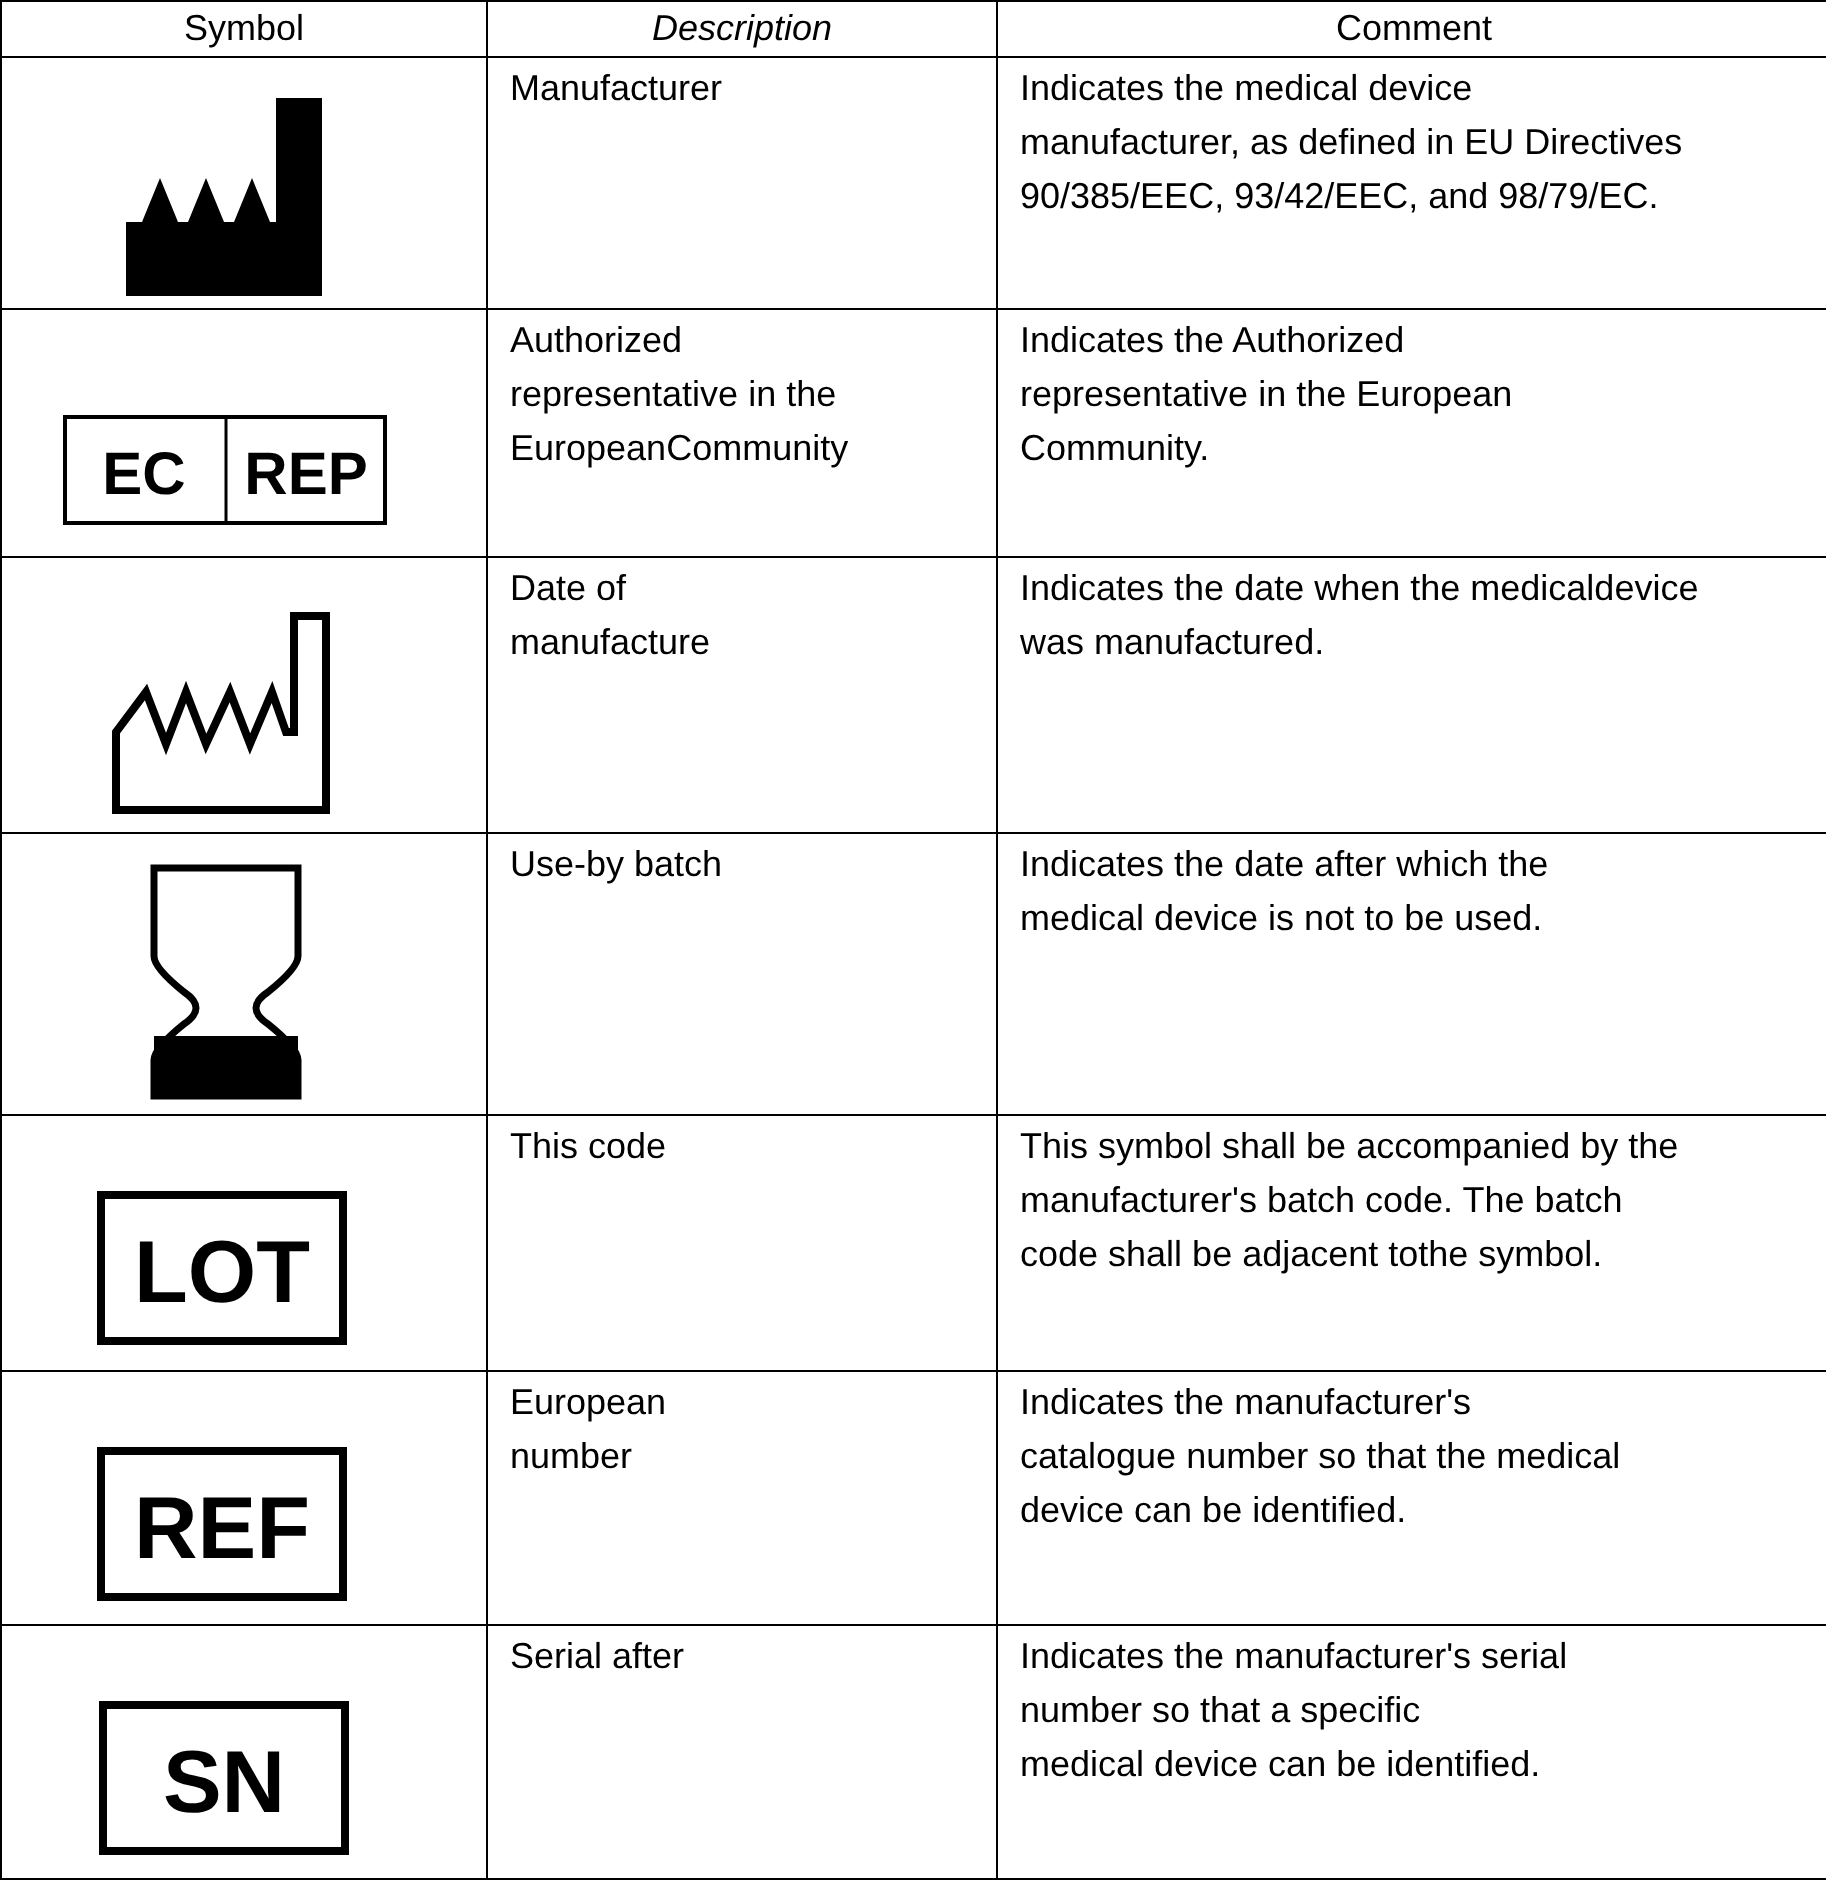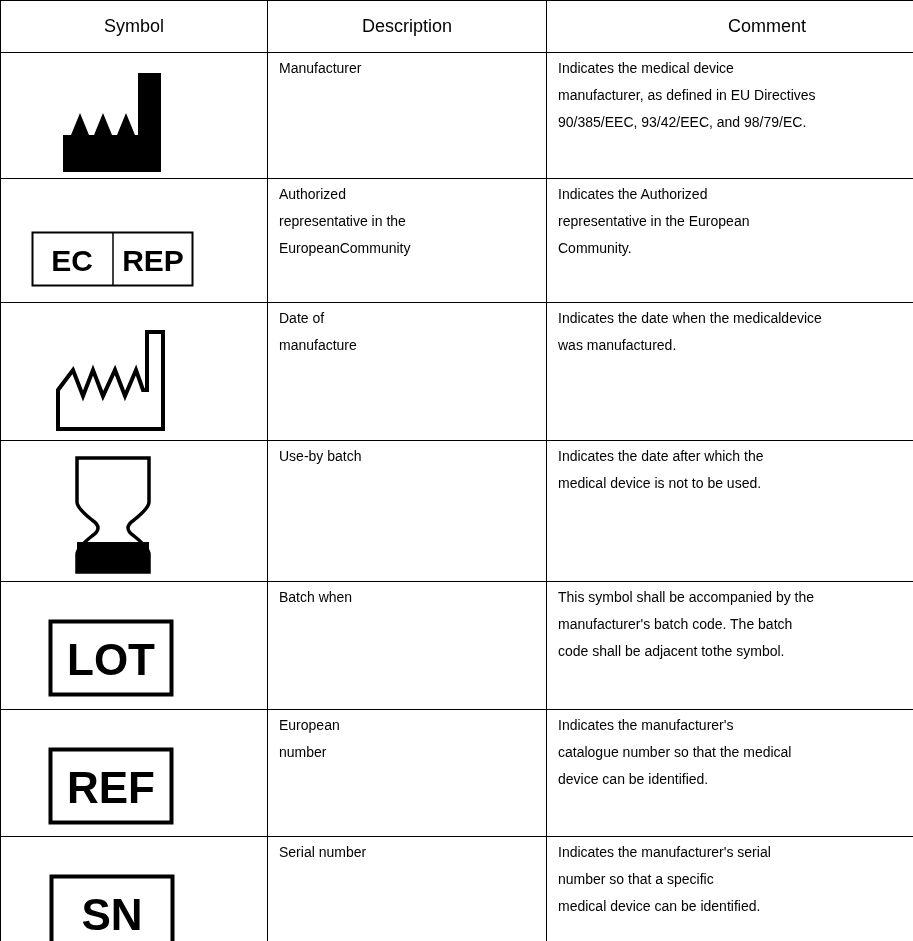--- a/index.html
+++ b/index.html
@@ -1,23 +1,23 @@
 <!DOCTYPE html>
 <html><head>
 <meta charset="utf-8">
 <style>
   html, body { margin: 0; padding: 0; background: #ffffff; }
   body { width: 913px; height: 941px; overflow: hidden; font-family: "Liberation Sans", "DejaVu Sans", sans-serif; color: #000; }
   table { border-collapse: collapse; position: absolute; left: 0; top: 0; width: 912px; table-layout: fixed; }
-  td, th { border: 1.5px solid #000; vertical-align: top; padding: 12px; }
+  td, th { border: 1.5px solid #000; vertical-align: top; padding: 0; }
   th { font-weight: normal; font-size: 18px; height: 27px; text-align: center; vertical-align: middle; }
   .c1 { width: 242px; }
-  .c2 { width: 254px; }
+  .c2 { width: 254px; font-style: italic; }
   .c3 { width: 416px; }
-  td.desc, td.comm { font-size: 14px; line-height: 27px; padding: 2px 10px 0 11px; white-space: pre-line; }
+  td.desc, td.comm { font-size: 18px; line-height: 27px; padding: 2px 10px 0 11px; white-space: pre-line; }
   td.sym { position: relative; margin-left: 41px; }
   .symwrap { position: absolute; left: 0; right: 0; top: 0; bottom: 0; }
   svg { position: absolute; }
 </style>
 </head>
 <body>
 
 <table>
   <thead>
     <tr>
@@ -91,21 +91,21 @@
 
     <tr style="height:128px">
       <td class="sym">
         <div class="symwrap">
           <svg width="126" height="78" style="left:47px;top:37px" viewBox="0 0 126 78">
             <rect x="2.5" y="2.5" width="121" height="73" fill="#fff" stroke="#000" stroke-width="4"></rect>
             <text x="63" y="56" text-anchor="middle" font-family="Liberation Sans, sans-serif" font-weight="bold" font-size="44" fill="#000">LOT</text>
           </svg>
         </div>
       </td>
-      <td class="desc">Batch when</td>
+      <td class="desc">This code</td>
       <td class="comm">This symbol shall be accompanied by the
 manufacturer's batch code. The batch
 code shall be adjacent tothe symbol.</td>
     </tr>
 
     <tr style="height:127px">
       <td class="sym">
         <div class="symwrap">
           <svg width="126" height="78" style="left:47px;top:37px" viewBox="0 0 126 78">
             <rect x="2.5" y="2.5" width="121" height="73" fill="#fff" stroke="#000" stroke-width="4"></rect>
@@ -122,19 +122,19 @@
 
     <tr style="height:127px">
       <td class="sym">
         <div class="symwrap">
           <svg width="126" height="78" style="left:48px;top:37px" viewBox="0 0 126 78">
             <rect x="2.5" y="2.5" width="121" height="73" fill="#fff" stroke="#000" stroke-width="4"></rect>
             <text x="63" y="56" text-anchor="middle" font-family="Liberation Sans, sans-serif" font-weight="bold" font-size="44" fill="#000">SN</text>
           </svg>
         </div>
       </td>
-      <td class="desc">Serial number</td>
+      <td class="desc">Serial after</td>
       <td class="comm">Indicates the manufacturer's serial
 number so that a specific
 medical device can be identified.</td>
     </tr>
   </tbody>
 </table>
 
 </body></html>

